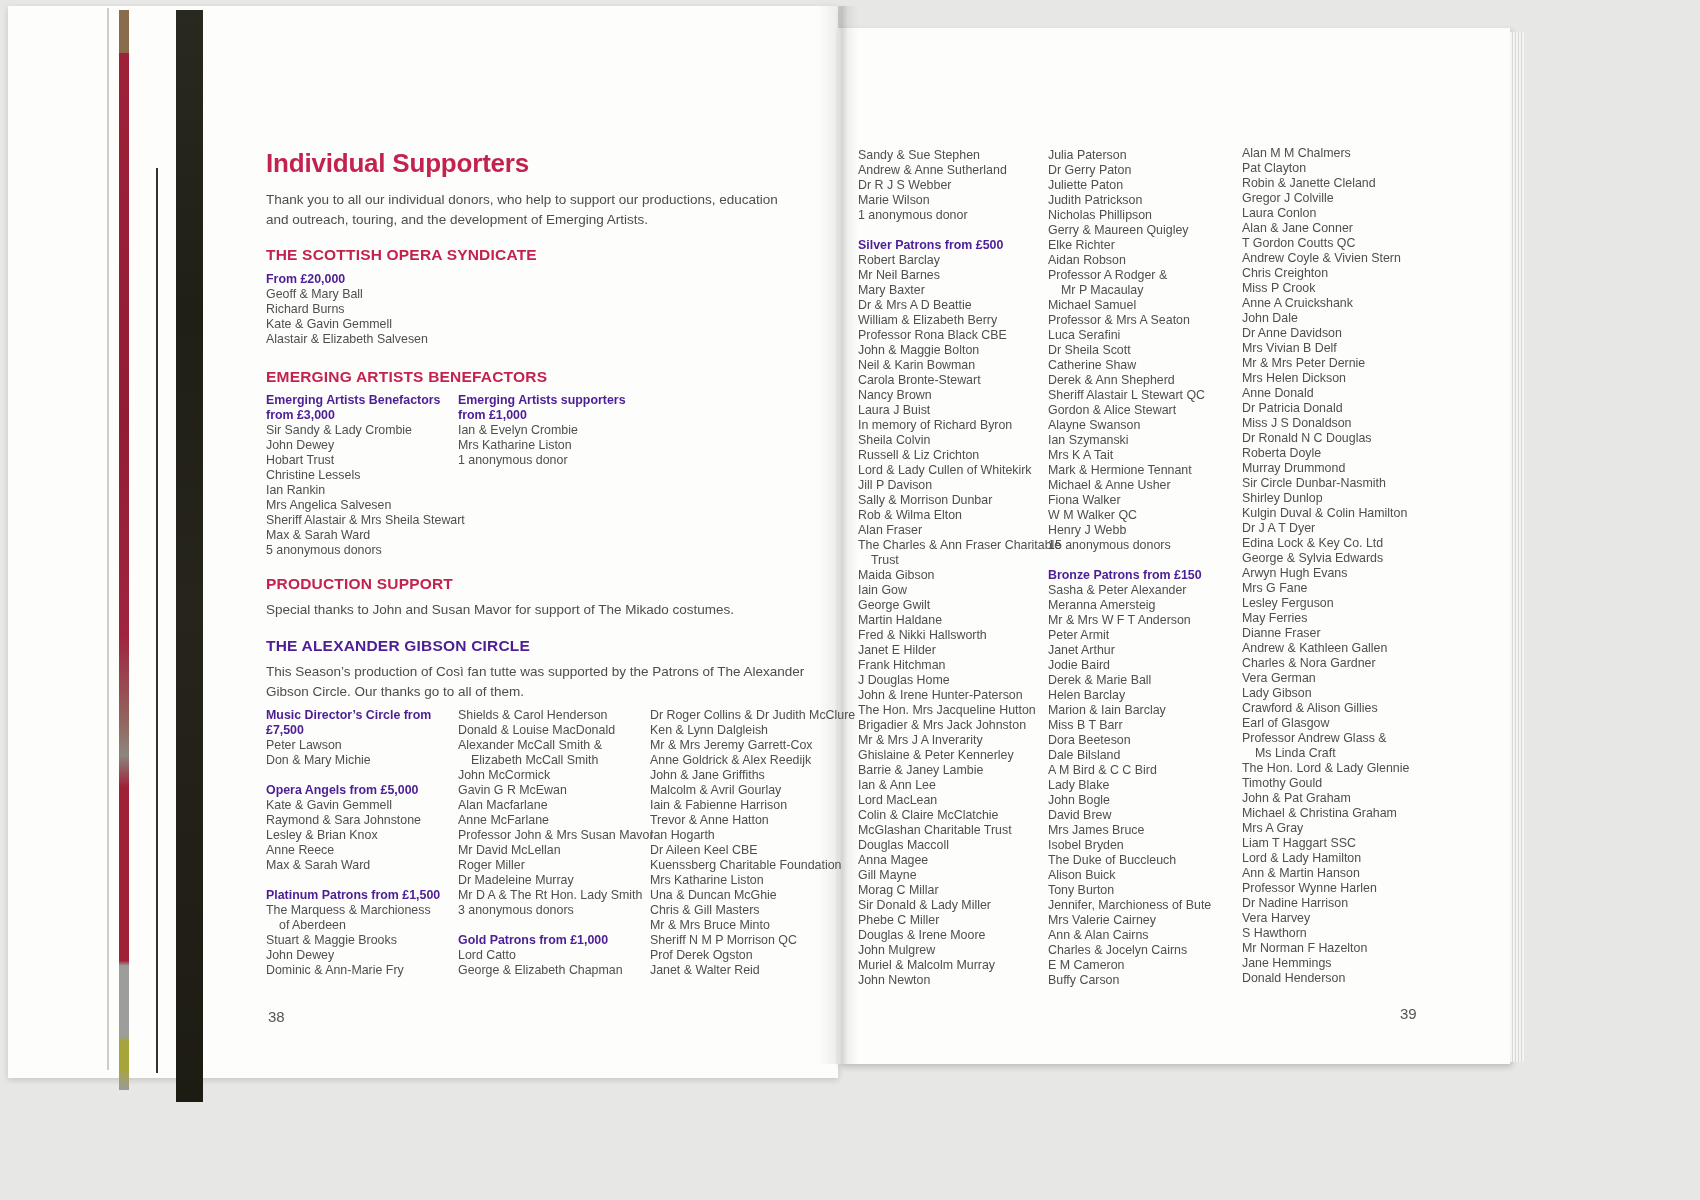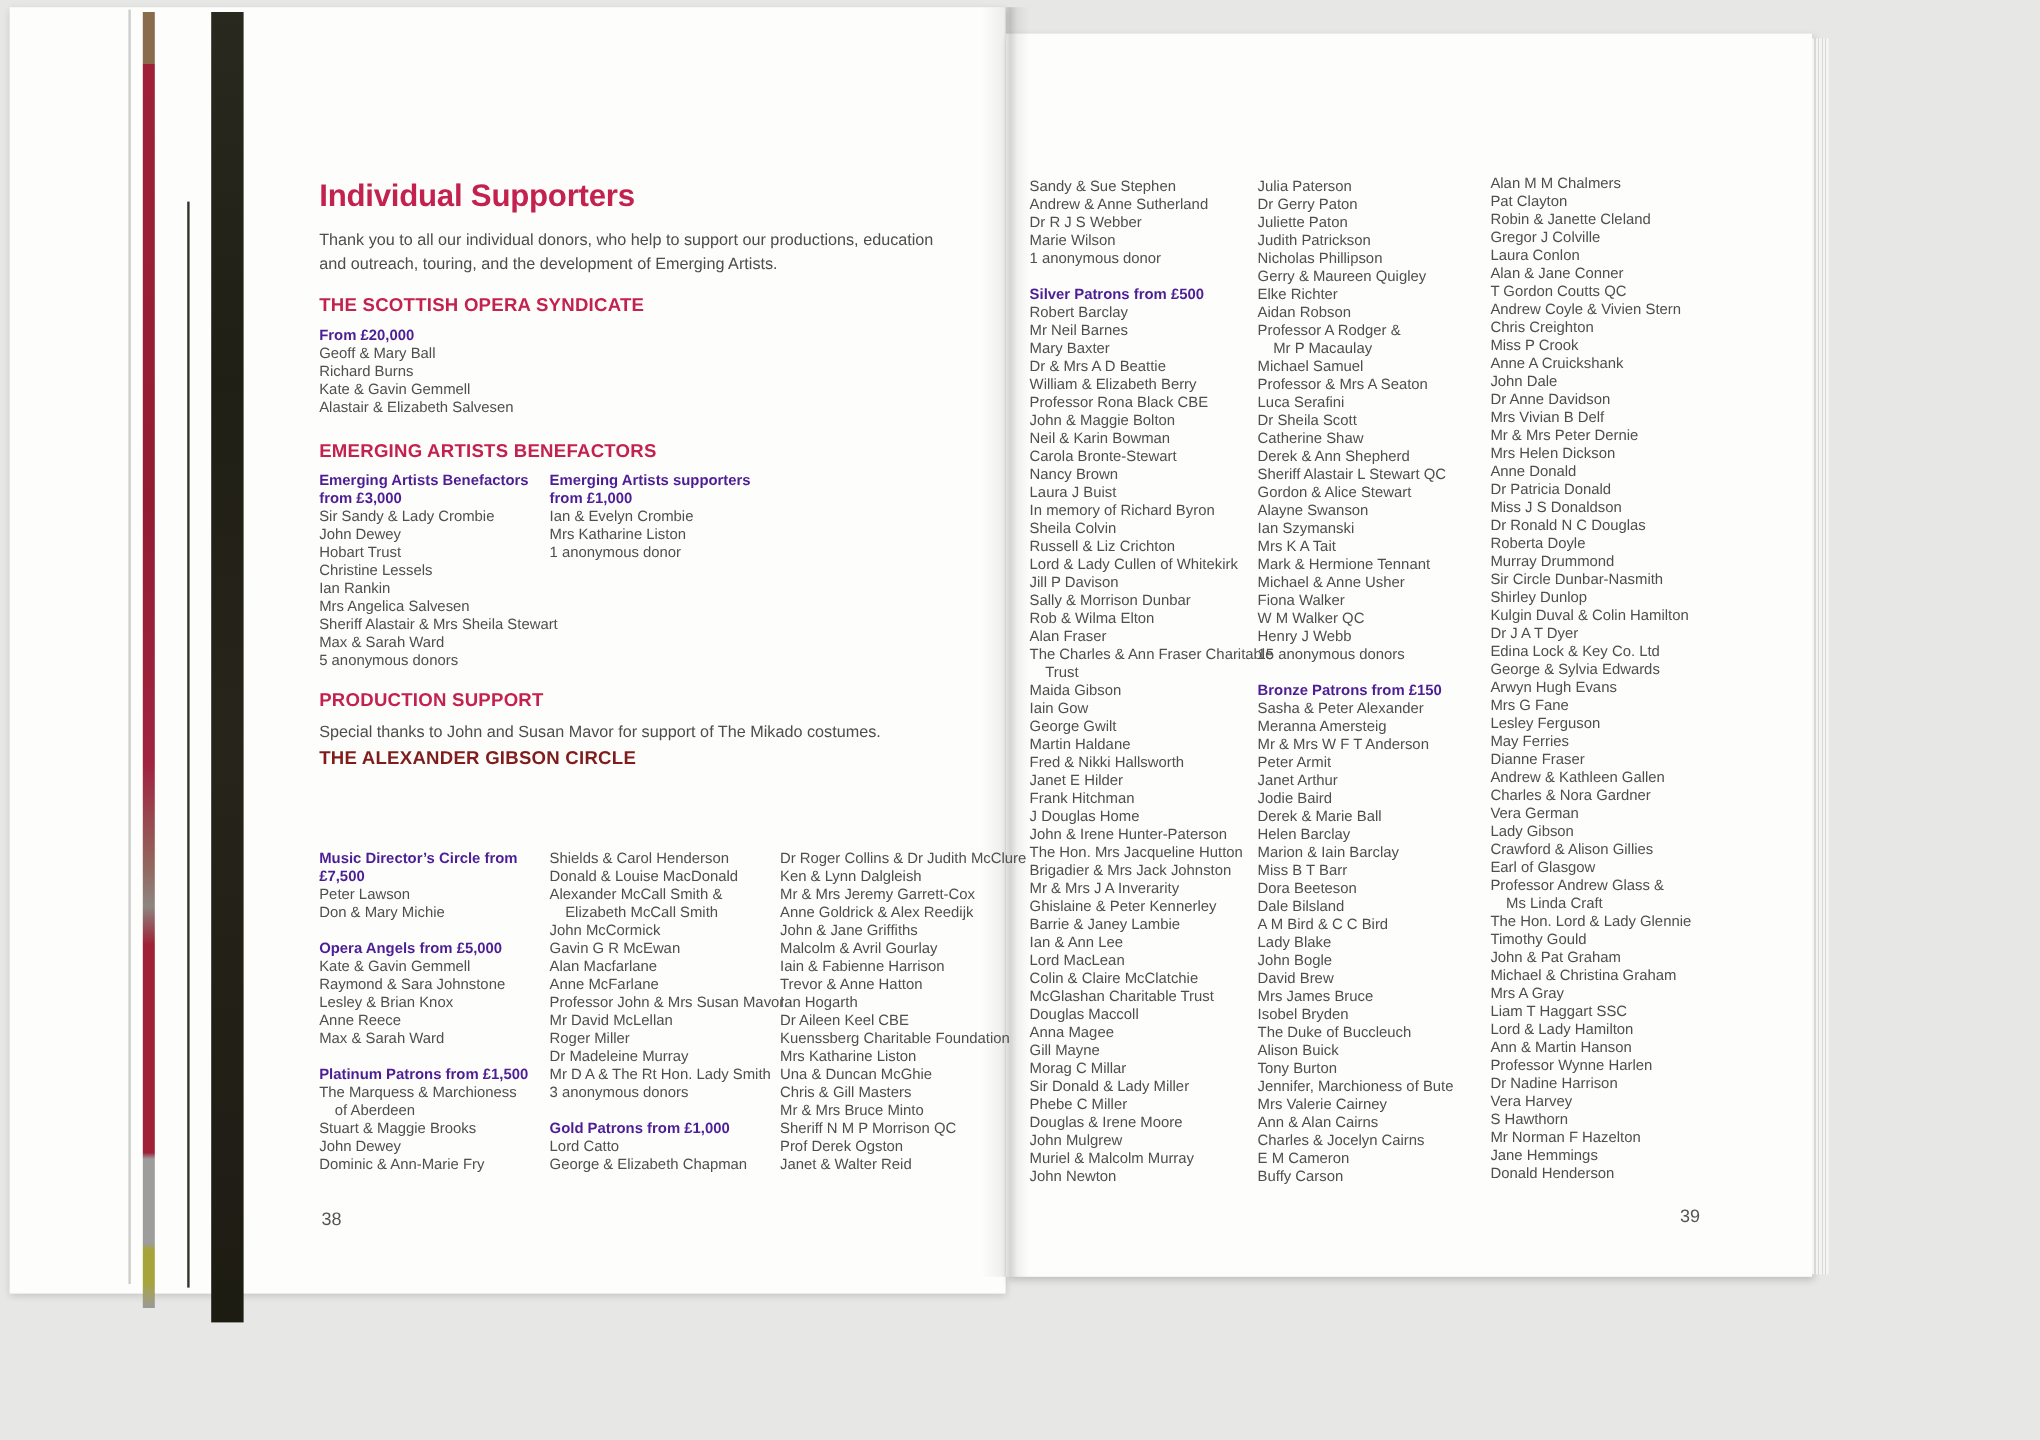--- a/index.html
+++ b/index.html
@@ -83,21 +83,24 @@
       <div class="row n">Ian &amp; Evelyn Crombie</div>
       <div class="row n">Mrs Katharine Liston</div>
       <div class="row n">1 anonymous donor</div>
     </div>
 
   <div class="abs section-head" style="left:266px;top:575px;color:#c4224e;">PRODUCTION SUPPORT</div>
   <div class="abs para" style="left:266px;top:600px;width:560px;">
     <span>Special thanks to John and Susan Mavor for support of </span><span class="it">The Mikado</span><span> costumes.</span>
   </div>
 
-  <div class="abs section-head" style="left:266px;top:624px;color:#7f1d1d;">THE ALEXANDER GIBSON CIRCLE</div>
+  <div class="abs section-head" style="left:266px;top:637px;color:#4c1d95;">THE ALEXANDER GIBSON CIRCLE</div>
+  <div class="abs para" style="left:266px;top:662px;width:562px;">
+    <span>This Season’s production of </span><span class="it">Così fan tutte</span><span> was supported by the Patrons of The Alexander Gibson Circle. Our thanks go to all of them.</span>
+  </div>
 
   <div class="abs rows" style="left:266px;top:708px;width:185px;">
       <div class="row h">Music Director’s Circle from</div>
       <div class="row h">£7,500</div>
       <div class="row n">Peter Lawson</div>
       <div class="row n">Don &amp; Mary Michie</div>
       <div class="row g">&nbsp;</div>
       <div class="row h">Opera Angels from £5,000</div>
       <div class="row n">Kate &amp; Gavin Gemmell</div>
       <div class="row n">Raymond &amp; Sara Johnstone</div>

